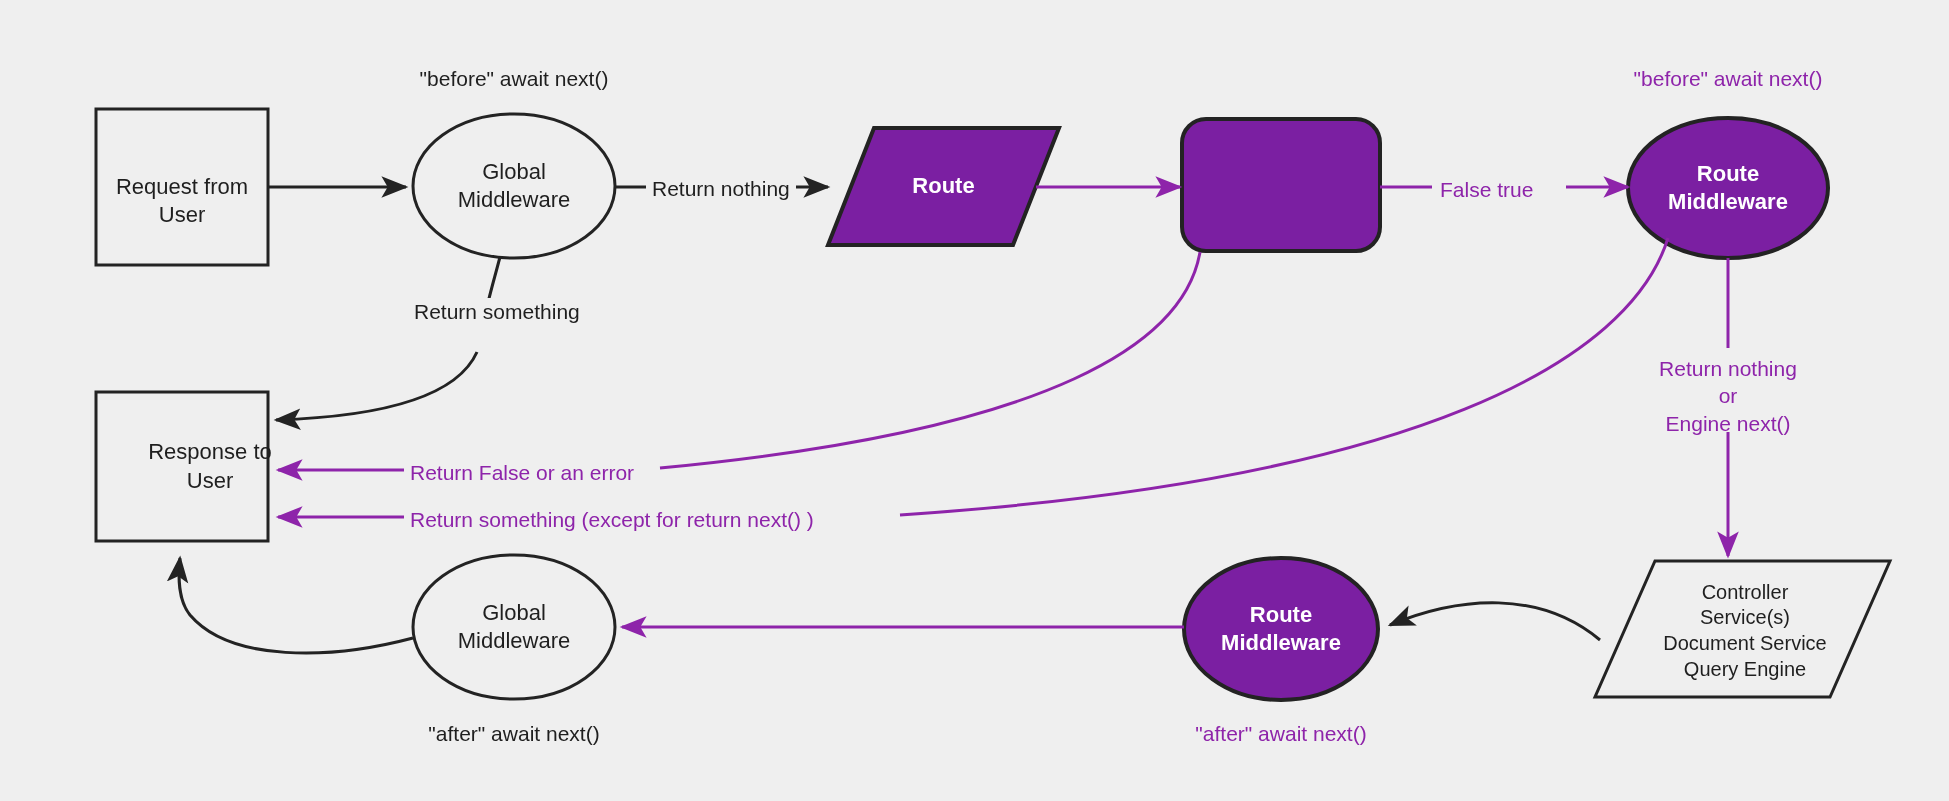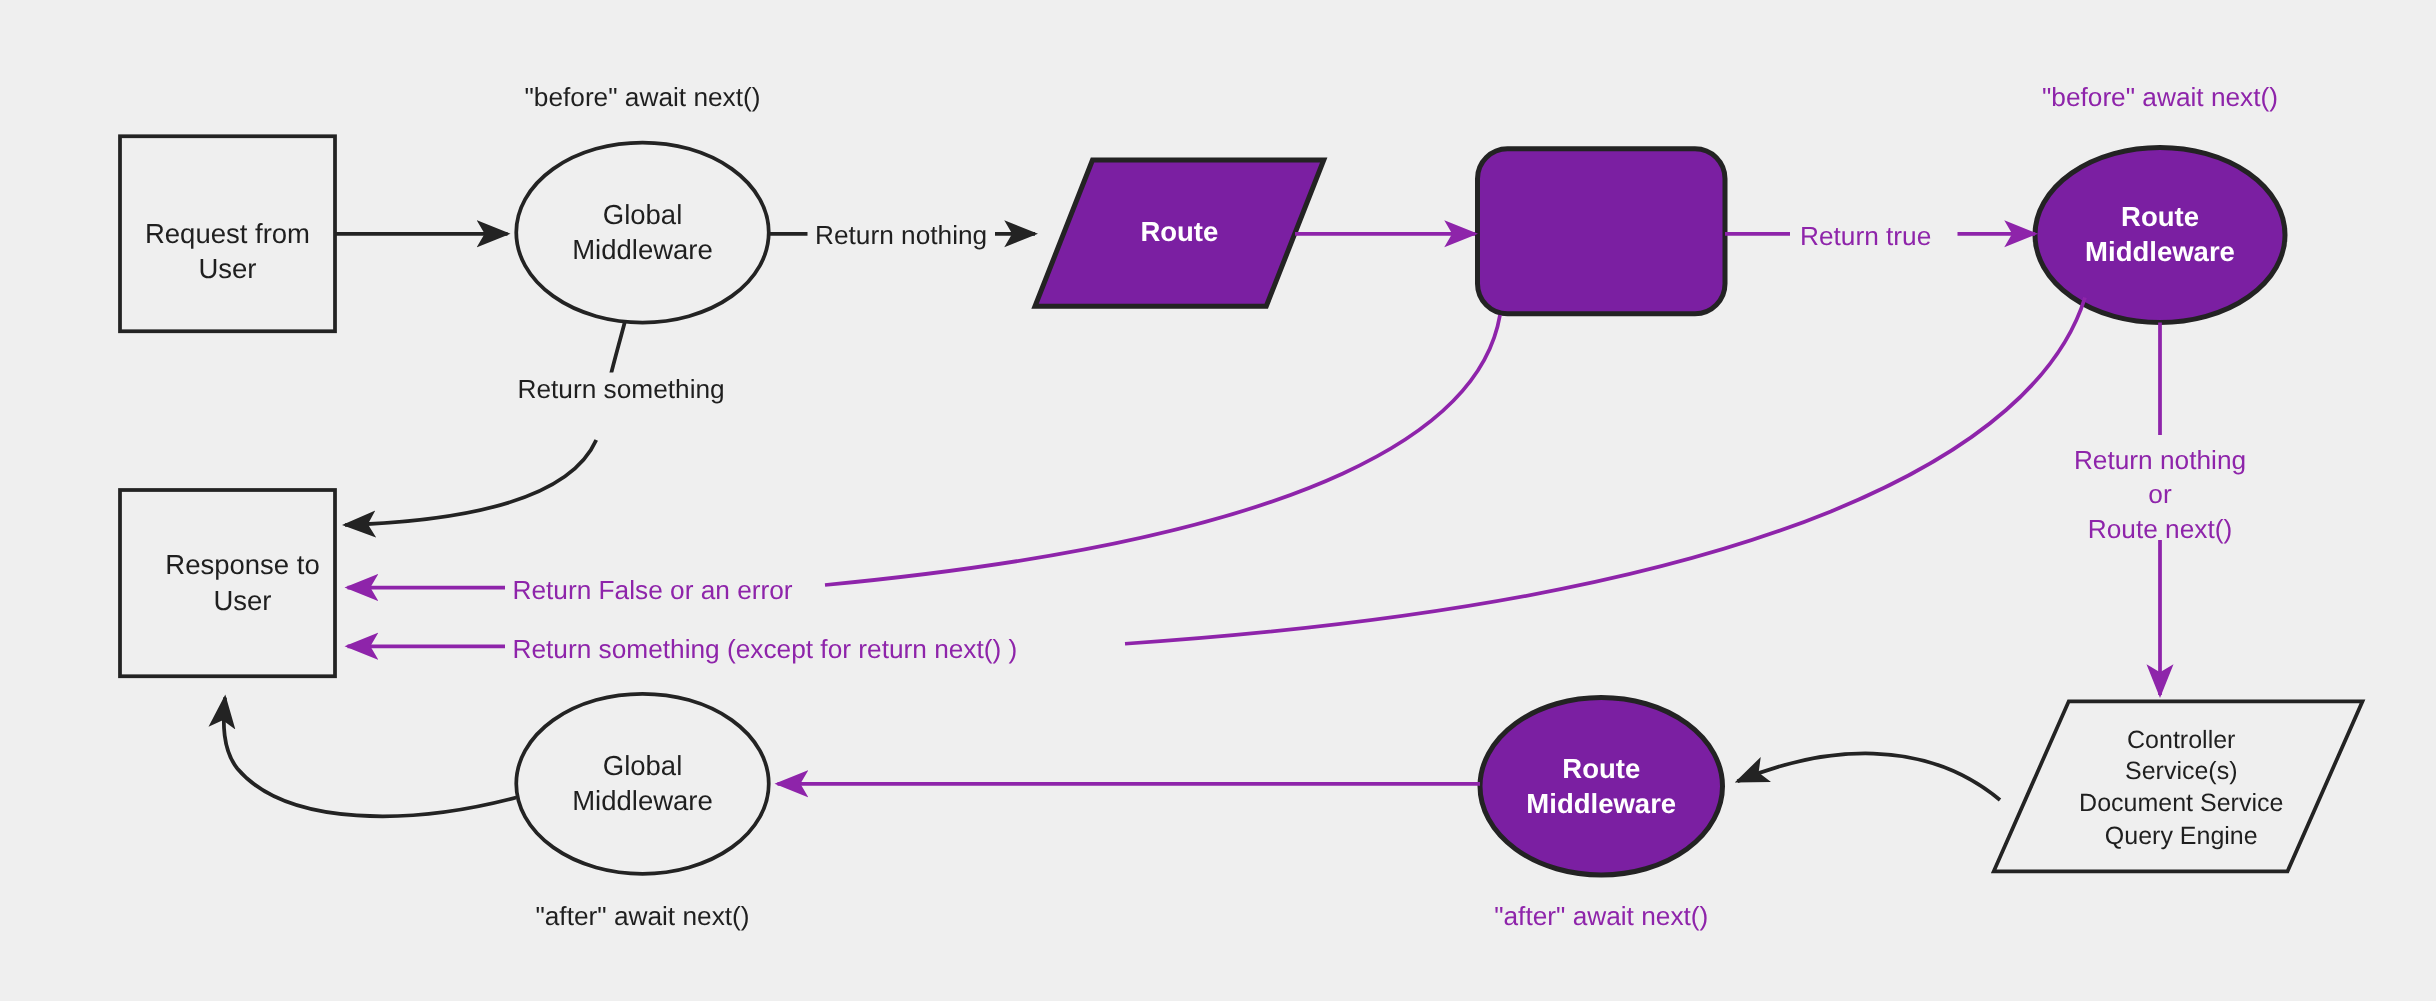--- a/index.html
+++ b/index.html
@@ -133,21 +133,21 @@
 
   <div class="node-label lbl-dark centerer" style="left:413px; top:114px; width:202px; height:144px;">Global
 Middleware</div>
 
   <div class="node-label lbl-white-bold centerer" style="left:828px; top:128px; width:231px; height:117px;">Route</div>
 
 
   <div class="node-label lbl-white-bold centerer" style="left:1628px; top:118px; width:200px; height:140px;">Route
 Middleware</div>
 
-  <div class="node-label lbl-dark centerer" style="left:96px; top:392px; width:172px; height:149px;padding-left:12px;">Response to
+  <div class="node-label lbl-dark centerer" style="left:112px; top:392px; width:172px; height:149px;padding-left:12px;">Response to
 User</div>
 
   <div class="node-label lbl-dark centerer" style="left:413px; top:555px; width:202px; height:144px;">Global
 Middleware</div>
 
   <div class="node-label lbl-white-bold centerer" style="left:1184px; top:558px; width:194px; height:142px;">Route
 Middleware</div>
 
   <div class="node-label lbl-dark centerer" style="left:1620px; top:561px; width:250px; height:140px; font-size:20px;">Controller
 Service(s)
@@ -159,25 +159,25 @@
   <div class="edge-label lbl-small-purple" style="left:1627px; top:65px; width:202px; text-align:center;">"before" await next()</div>
 
   <div class="edge-label lbl-small-dark" style="left:413px; top:720px; width:202px; text-align:center;">"after" await next()</div>
 
   <div class="edge-label lbl-small-purple" style="left:1180px; top:720px; width:202px; text-align:center;">"after" await next()</div>
 
   <div class="edge-label lbl-small-dark edge-label-bg" style="left:646px; top:175px;">Return nothing</div>
 
   <div class="edge-label lbl-small-dark edge-label-bg" style="left:408px; top:298px;">Return something</div>
 
-  <div class="edge-label lbl-small-purple edge-label-bg" style="left:1434px; top:176px;">Return true</div>
+  <div class="edge-label lbl-small-purple edge-label-bg" style="left:1434px; top:176px;">False true</div>
 
   <div class="edge-label lbl-small-purple edge-label-bg" style="left:404px; top:459px;">Return False or an error</div>
 
   <div class="edge-label lbl-small-purple edge-label-bg" style="left:404px; top:506px;">Return something (except for return next() )</div>
 
   <div class="edge-label lbl-small-purple" style="left:1628px; top:355px; width:200px; text-align:center;">
     <div>Return nothing</div>
     <div>or</div>
-    <div>Route next()</div>
+    <div>Engine next()</div>
   </div>
 
 </div>
 
 </body></html>

